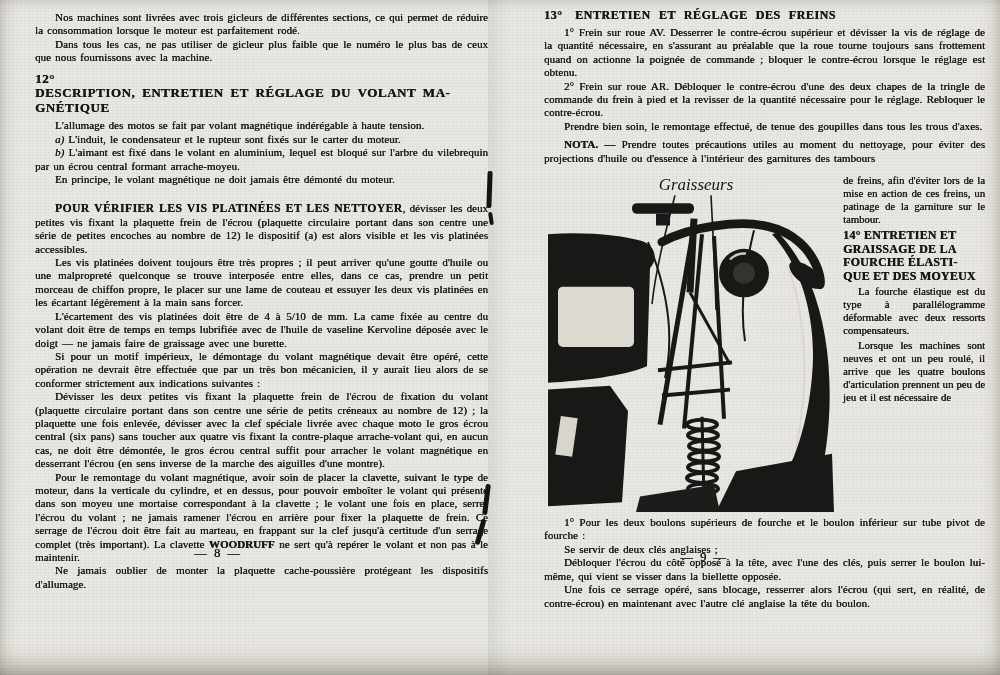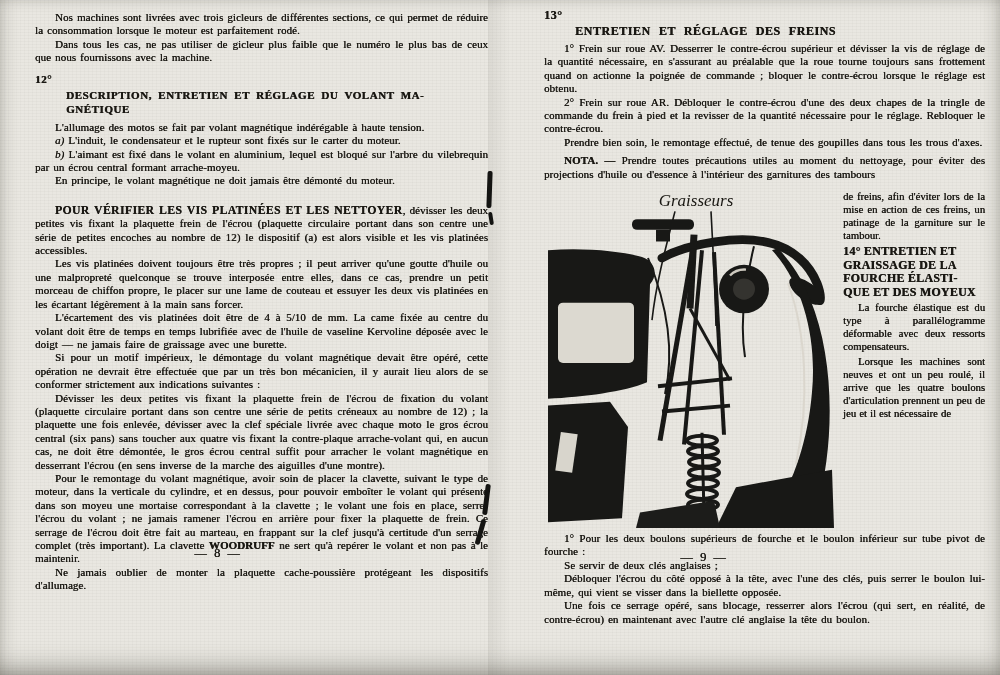--- a/index.html
+++ b/index.html
@@ -27,24 +27,24 @@
   .page-8{padding:11px 12px 0 35px;}
   .page-9{padding:8px 15px 0 44px;}
 
   p.body{margin:0;font-size:11px;line-height:13.4px;text-align:justify;
     letter-spacing:.05px;word-spacing:1.2px;text-shadow:.3px 0 0 currentColor;}
   .ind{text-indent:20px;}
   i.alpha{font-style:italic;}
   b.lead{font-size:11.6px;letter-spacing:.45px;}
 
   .hx{display:flex;font-weight:bold;text-shadow:.45px 0 0 currentColor;}
-  .h12{font-size:11px;line-height:14.6px;letter-spacing:.55px;word-spacing:3px;margin:7px 0 4px;}
+  .h12{font-size:13px;line-height:14.6px;letter-spacing:.55px;word-spacing:3px;margin:7px 0 4px;flex-direction:column;}
   .h13{font-size:12px;line-height:15px;letter-spacing:.55px;word-spacing:4.5px;margin:0 0 3px;justify-content:flex-end;}
   .hnum{width:31px;flex:none;}
-  .htxt{flex:1;margin-top:16px;}
+  .htxt{flex:1;}
 
   .figrow{display:flex;margin-top:9px;}
   figure.moto{flex:none;width:292px;margin:0;padding:0;}
   .sidecol{flex:1;padding-left:7px;}
   p.side{margin:0 0 2px;font-size:10.7px;line-height:13px;text-align:justify;
     word-spacing:.4px;text-shadow:.3px 0 0 currentColor;}
   .side.ind{text-indent:15px;}
   .h14{font-weight:bold;font-size:11.9px;line-height:13.6px;letter-spacing:.3px;
     margin:3px 0 2px;text-shadow:.45px 0 0 currentColor;}
   .h14 span{display:block;}

